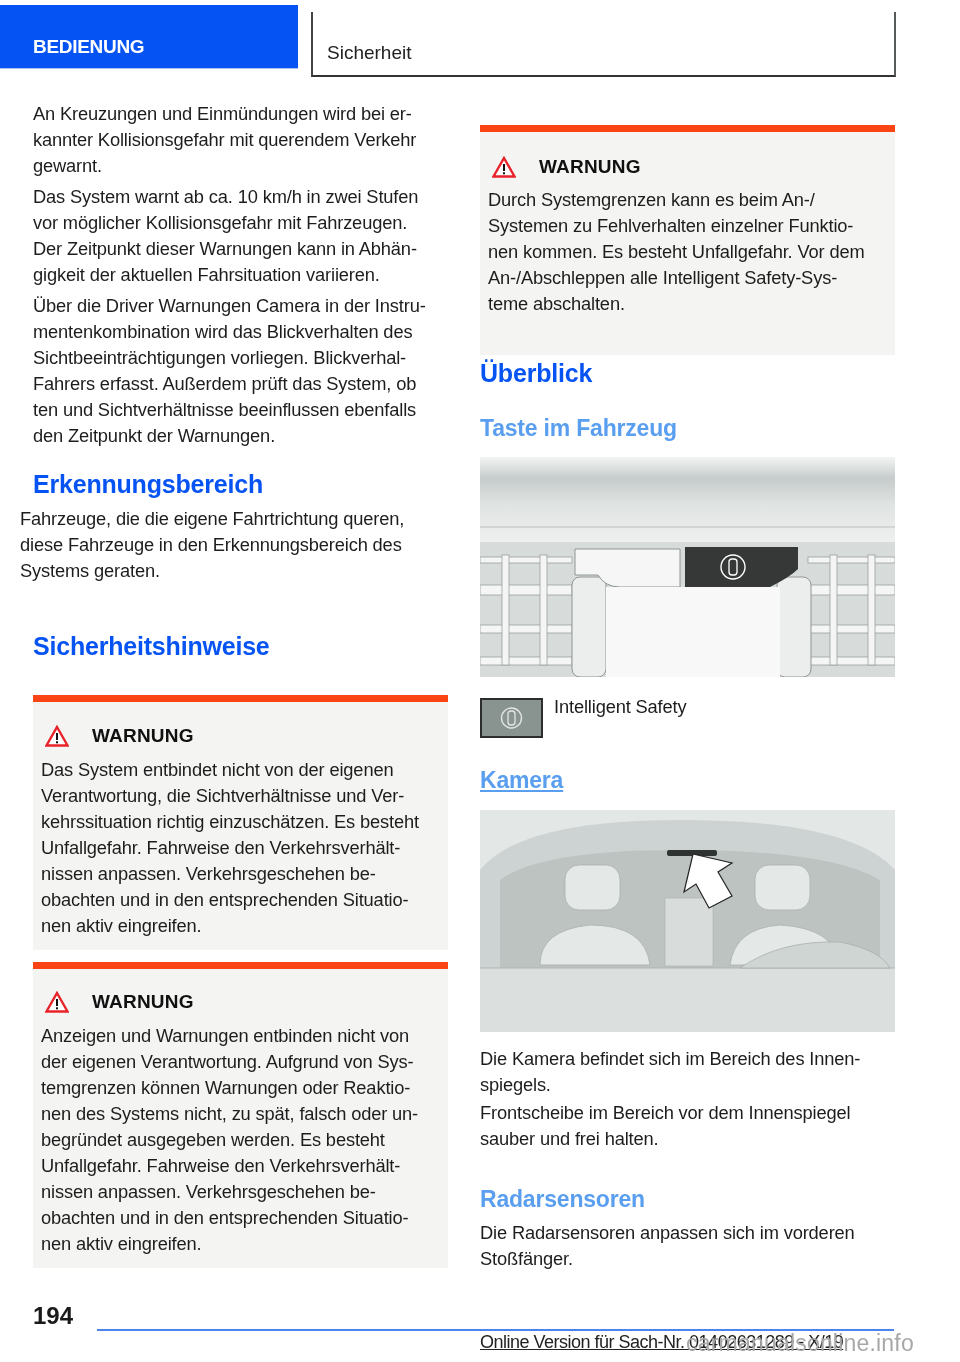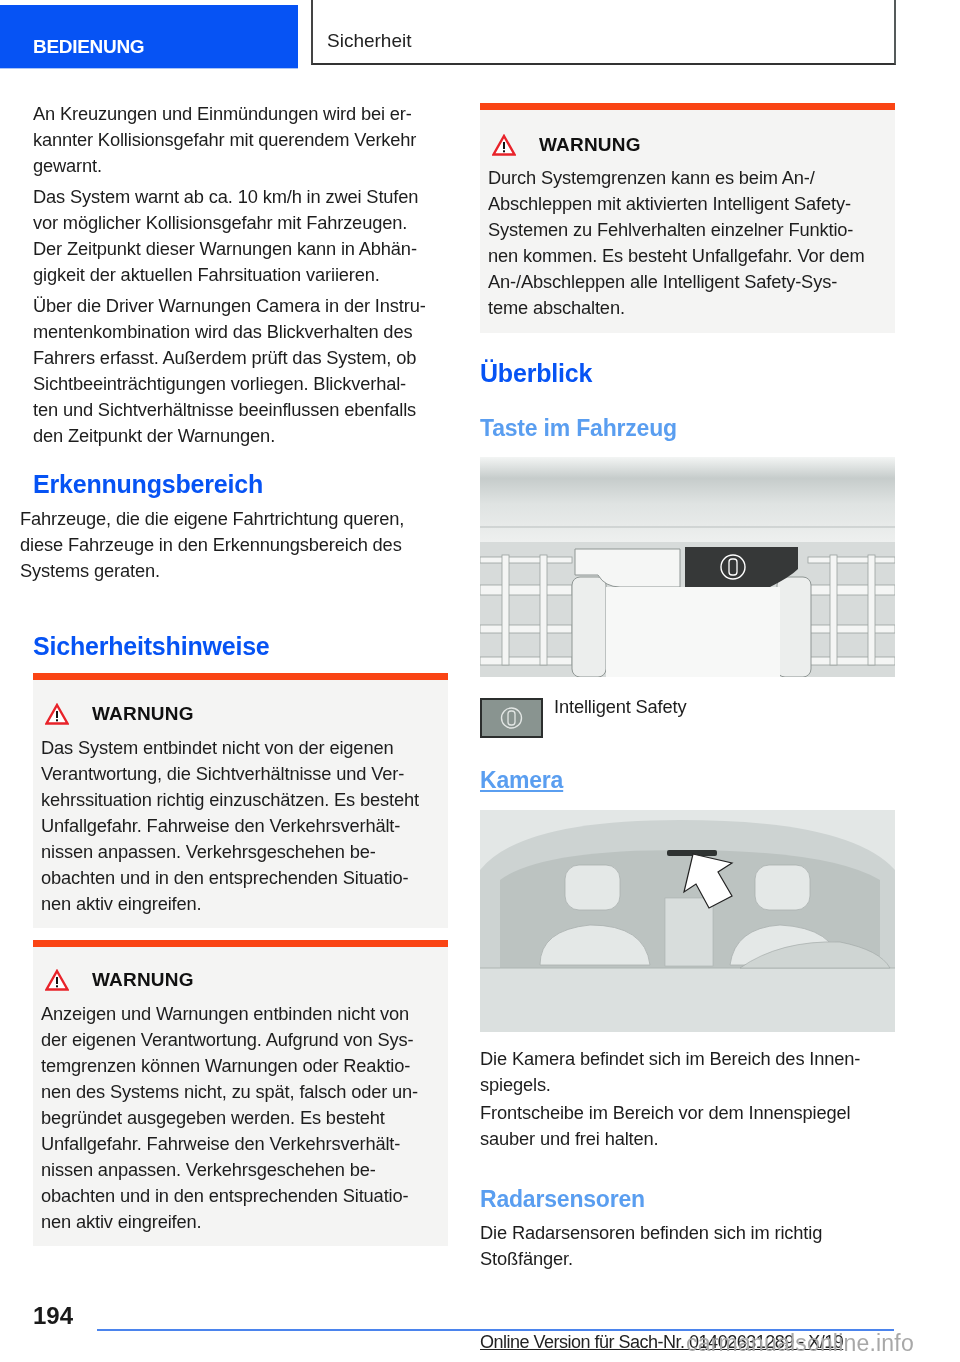--- a/index.html
+++ b/index.html
@@ -2,28 +2,28 @@
 <html><head>
   <meta charset="utf-8">
   <style>
     * { box-sizing: border-box; margin: 0; padding: 0; }
     html, body { width: 960px; height: 1362px; background: #ffffff; overflow: hidden; }
     body { position: relative; font-family: "Liberation Sans", sans-serif; color: #1a1a1a; }
 
     
     .hdr-section { position: absolute; left: 0; top: 5px; width: 298px; height: 64px; background: #0653f4; border-bottom: 1px solid #a9c3f7; }
     .hdr-section span { position: absolute; left: 33px; top: 31px; color: #fff; font-weight: bold; font-size: 19px; letter-spacing: -0.3px; }
-    .hdr-chapter { position: absolute; left: 311px; top: 0; width: 585px; height: 65px; border-left: 2px solid #444; border-right: 2px solid #555b5b; border-bottom: 2px solid #333; }
+    .hdr-chapter { position: absolute; left: 311px; top: 12px; width: 585px; height: 65px; border-left: 2px solid #444; border-right: 2px solid #555b5b; border-bottom: 2px solid #333; }
     .hdr-chapter span { position: absolute; left: 14px; top: 30px; font-size: 19px; color: #222; }
 
     .p { position: absolute; font-size: 18.3px; line-height: 26px; color: #1d1d1d; letter-spacing: -0.15px; }
     .h1 { position: absolute; font-size: 25px; font-weight: bold; color: #0653f4; letter-spacing: -0.2px; }
     .h2 { position: absolute; font-size: 23px; font-weight: bold; color: #5a9ef0; letter-spacing: -0.2px; }
 
-    .warn { position: absolute; background: #f4f4f3; border-top: 7px solid #fa4414; }
+    .warn { position: absolute; background: #f4f4f3; border-top: 7px solid #fa4414; margin-top: 22px; }
     .warn-head { position: absolute; left: 12px; display: flex; align-items: center; }
     .warn-head svg { width: 24px; height: 22px; }
     .warn-head span { margin-left: 23px; font-weight: bold; font-size: 19px; color: #111; letter-spacing: 0.2px; }
     .warn-body { position: absolute; left: 8px; font-size: 18.3px; line-height: 26px; color: #1d1d1d; letter-spacing: -0.15px; width: 410px; }
 
     .img { position: absolute; overflow: hidden; }
 
     
     .page-num { position: absolute; left: 33px; top: 1302px; font-size: 24px; font-weight: bold; color: #1a1a1a; }
     .footer-line { position: absolute; left: 97px; top: 1329px; width: 797px; height: 2px; background: #4b84ed; }
@@ -48,22 +48,22 @@
   </div>
   <div class="p" style="left:33px; top:184px;">
     <div>Das System warnt ab ca. 10 km/h in zwei Stufen</div>
     <div>vor möglicher Kollisionsgefahr mit Fahrzeugen.</div>
     <div>Der Zeitpunkt dieser Warnungen kann in Abhän-</div>
     <div>gigkeit der aktuellen Fahrsituation variieren.</div>
   </div>
   <div class="p" style="left:33px; top:293px;">
     <div>Über die Driver Warnungen Camera in der Instru-</div>
     <div>mentenkombination wird das Blickverhalten des</div>
+    <div>Sichtbeeinträchtigungen vorliegen. Blickverhal-</div>
     <div>Fahrers erfasst. Außerdem prüft das System, ob</div>
-    <div>Sichtbeeinträchtigungen vorliegen. Blickverhal-</div>
     <div>ten und Sichtverhältnisse beeinflussen ebenfalls</div>
     <div>den Zeitpunkt der Warnungen.</div>
   </div>
 
   <div class="h1" style="left:33px; top:470px;">Erkennungsbereich</div>
   <div class="p" style="left:20px; top:506px;">
     <div>Fahrzeuge, die die eigene Fahrtrichtung queren,</div>
     <div>diese Fahrzeuge in den Erkennungsbereich des</div>
     <div>Systems geraten.</div>
   </div>
@@ -119,21 +119,20 @@
     <div class="warn-head" style="top:24px;">
       <svg viewBox="0 0 24 22">
         <polygon points="12,2 22.5,20.5 1.5,20.5" fill="#fff" stroke="#e8232a" stroke-width="2.4" stroke-linejoin="miter"></polygon>
         <rect x="11" y="8" width="2" height="7" fill="#111"></rect>
         <rect x="11" y="16.3" width="2" height="2" fill="#111"></rect>
       </svg>
       <span>WARNUNG</span>
     </div>
     <div class="warn-body" style="top:55px;">
       <div>Durch Systemgrenzen kann es beim An-/</div>
-      <div>Abschleppen mit aktivierten Intelligent Safety-</div>
       <div>Systemen zu Fehlverhalten einzelner Funktio-</div>
       <div>nen kommen. Es besteht Unfallgefahr. Vor dem</div>
       <div>An-/Abschleppen alle Intelligent Safety-Sys-</div>
       <div>teme abschalten.</div>
     </div>
   </div>
 
   <div class="h1" style="left:480px; top:359px;">Überblick</div>
   <div class="h2" style="left:480px; top:415px;">Taste im Fahrzeug</div>
 
@@ -216,21 +215,21 @@
     <div>Die Kamera befindet sich im Bereich des Innen-</div>
     <div>spiegels.</div>
   </div>
   <div class="p" style="left:480px; top:1100px;">
     <div>Frontscheibe im Bereich vor dem Innenspiegel</div>
     <div>sauber und frei halten.</div>
   </div>
 
   <div class="h2" style="left:480px; top:1186px;">Radarsensoren</div>
   <div class="p" style="left:480px; top:1220px;">
-    <div>Die Radarsensoren befinden sich im richtig</div>
+    <div>Die Radarsensoren anpassen sich im vorderen</div>
     <div>Stoßfänger.</div>
   </div>
 </div>
 
 <div class="page-num">194</div>
 <div class="footer-line"></div>
 <div class="footer-text">Online Version für Sach-Nr. 01402631289 - X/19</div>
 <div class="watermark">carmanualsonline.info</div>
 
 </body></html>

